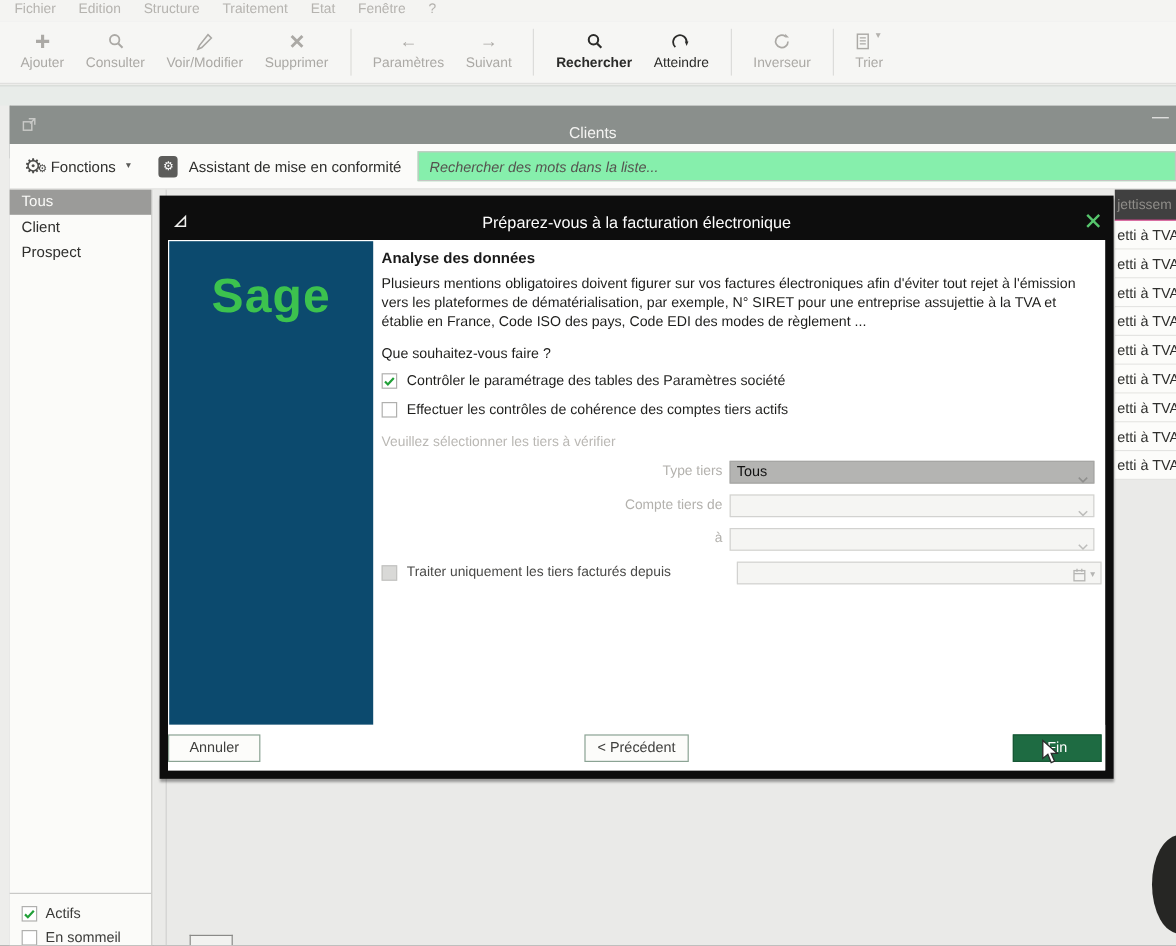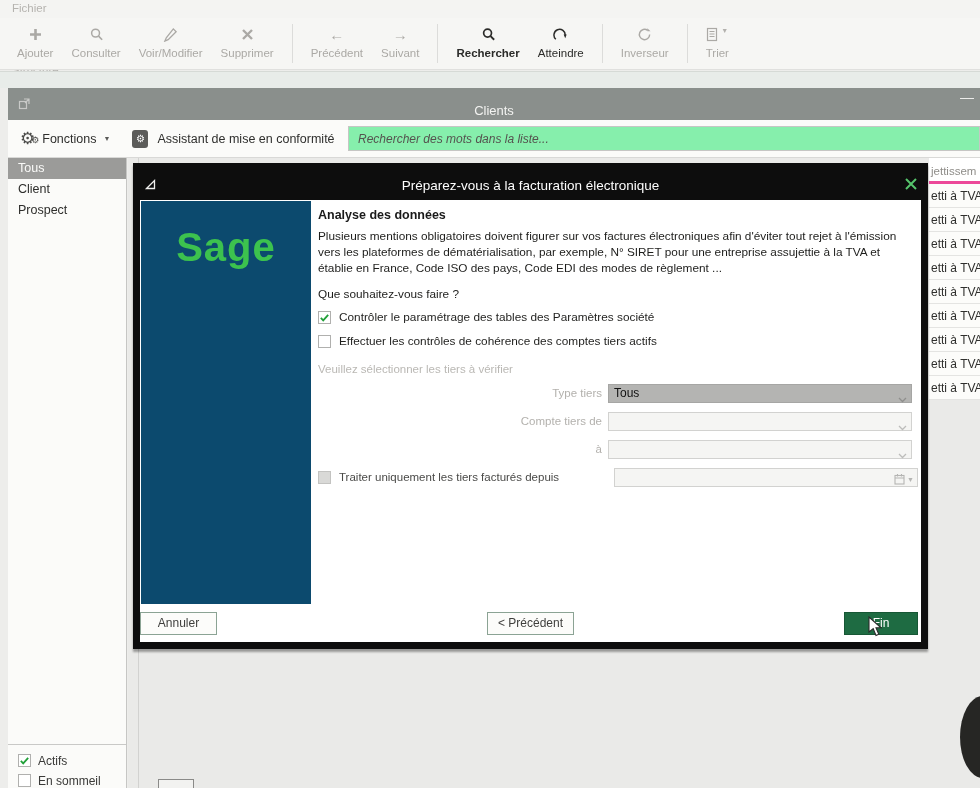--- a/index.html
+++ b/index.html
@@ -2,21 +2,21 @@
 <html style="--sage-green: #3cc24e; --finish-button-green: #1e6b42; --check-green: #21a038; --close-green: #56c46c;"><head>
 <meta charset="utf-8">
 <style>
   * { box-sizing: border-box; margin: 0; padding: 0; }
   html,body { width:980px; height:788px; }
   body { font-family:"Liberation Sans", sans-serif; }
   #stage { position:relative; width:980px; height:788px; background:#ededeb; overflow:hidden; }
 
   
   #menubar { position:absolute; left:0; top:0; width:980px; height:18px; background:#f4f4f2;
-             display:flex; gap:19px; padding:2px 0 0 12px; font-size:11.5px; color:#b5b3af;flex-direction:column; }
+             display:flex; gap:19px; padding:2px 0 0 12px; font-size:11.5px; color:#b5b3af; }
   .menu-item { cursor:default; }
 
   
   #toolbar { position:absolute; left:0; top:18px; width:980px; height:52px; background:#f6f6f4;
              border-bottom:1px solid #e0e0de; display:flex; align-items:stretch; padding-left:8px; }
   .tb-btn { display:flex; flex-direction:column; align-items:center; justify-content:flex-start;
             padding:8px 9px 0 9px; gap:5px; color:#aba9a5; font-size:11.5px; }
   .tb-btn.enabled { color:#2b2b29; }
   .tb-ico { height:16px; display:flex; align-items:center; justify-content:center; }
   .tb-ico svg { display:block; }
@@ -49,32 +49,32 @@
                   font-family:"Liberation Sans",sans-serif; font-style:italic; font-size:12px;
                   padding:0 9px; color:#3a3a38; outline:none; }
   #search-input::placeholder { color:#55534f; opacity:1; }
 
   
   #sidebar { position:absolute; left:8px; top:158px; width:119px; height:630px; background:#fbfbf9;
              border-right:1px solid #c6c6c4; }
   .side-item { height:21px; line-height:21px; padding-left:10px; font-size:12.5px; color:#2e2e2c; }
   .side-item.selected { background:#9b9b99; color:#fafaf8; }
   #side-footer { position:absolute; left:0; right:0; top:586px; border-top:1px solid #c9c9c7; padding:9px 0 0 10px; }
-  .chk-row { display:flex; align-items:flex-start; gap:7px; font-size:12px; color:#3a3a38; margin-bottom:6px; }
+  .chk-row { display:flex; align-items:center; gap:7px; font-size:12px; color:#3a3a38; margin-bottom:6px; }
   .cb { width:13px; height:13px; border:1px solid #b0b0ae; background:#fff; display:inline-flex;
         align-items:center; justify-content:center; flex:0 0 auto; }
   .cb .tick { display:none; }
   .cb.checked .tick { display:block; }
 
   
   #main-area { position:absolute; left:128px; top:158px; width:852px; height:630px; background:#eaeae8; }
   #list-left-line { position:absolute; left:138px; top:158px; width:1px; height:630px; background:#d2d2d0; }
   #right-list { position:absolute; left:929px; top:158px; width:51px; }
   #right-list .hdr { height:26px; line-height:26px; font-size:11.5px; color:#8f8d89; padding-left:2px;
-                     background:#ffffff; border-bottom:3px solid #ec4899; white-space:nowrap; overflow:hidden; }
+                     background:#404040; border-bottom:1px solid #ec4899; white-space:nowrap; overflow:hidden; }
   #right-list .row { height:24px; line-height:24px; font-size:12px; color:#2f2f2d; padding-left:2px;
                      background:#fcfcfa; border-bottom:1px solid #e4e4e2; white-space:nowrap; overflow:hidden; }
 
   
   #partial-btn { position:absolute; left:158px; top:779px; width:36px; height:9px; background:#f2f2f0;
                  border:1px solid #8a8a88; border-bottom:none; }
   #cam-blob { position:absolute; left:960px; top:696px; width:46px; height:82px; border-radius:50%;
               background:#262624; }
 
   
@@ -158,21 +158,21 @@
       <span class="tb-ico">
         <svg width="13" height="13" viewBox="0 0 13 13">
             <path d="M2 2l9 9M11 2l-9 9" stroke="currentColor" stroke-width="2.4" fill="none"></path>
           </svg>
       </span>
       <span class="tb-label">Supprimer</span>
     </div>
     <div class="tb-sep"></div>
     <div class="tb-btn">
       <span class="tb-ico glyph-arrow">←</span>
-      <span class="tb-label">Précédent</span>
+      <span class="tb-label">Paramètres</span>
     </div>
     <div class="tb-btn">
       <span class="tb-ico glyph-arrow">→</span>
       <span class="tb-label">Suivant</span>
     </div>
     <div class="tb-sep"></div>
     <div class="tb-btn enabled">
       <span class="tb-ico">
         <svg width="15" height="15" viewBox="0 0 16 16">
             <circle cx="7" cy="6.5" r="4.2" fill="none" stroke="currentColor" stroke-width="1.8"></circle>

